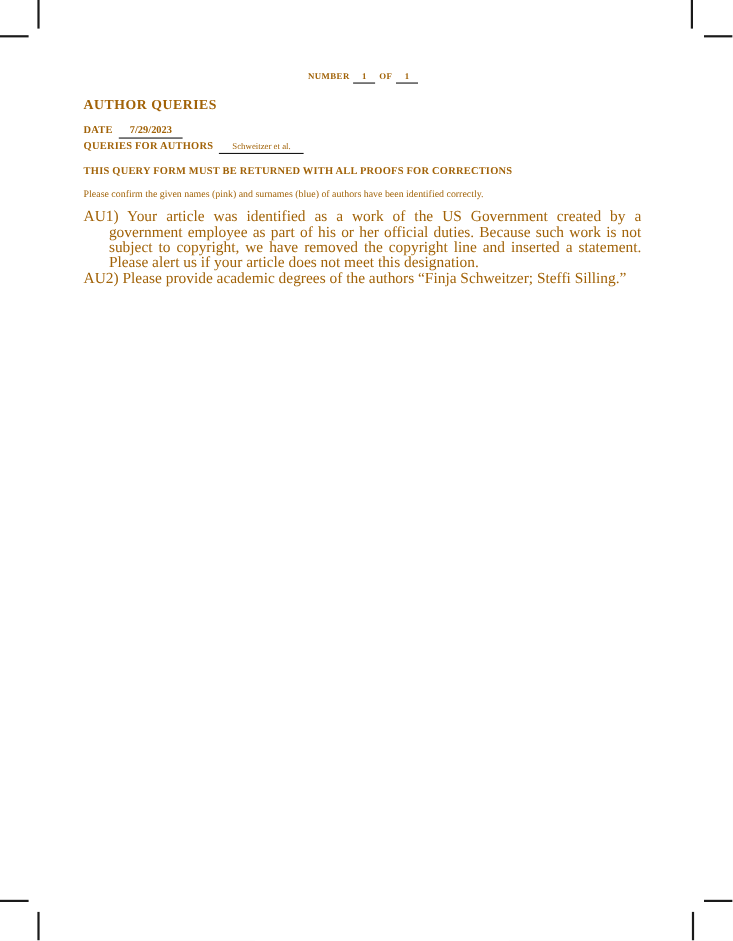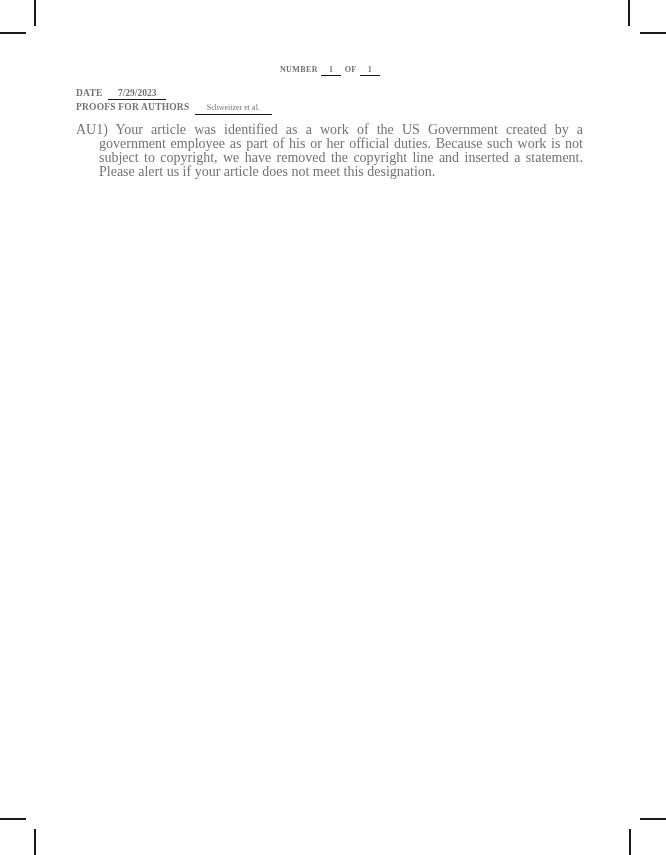--- a/index.html
+++ b/index.html
@@ -6,21 +6,21 @@
   body {
     width: 666px; height: 855px;
     background: #f8f8f8;
     font-family: "Liberation Serif", "DejaVu Serif", serif;
   }
   .page {
     position: relative;
     width: 666px; height: 855px;
     background: #ffffff;
     overflow: hidden;
-    color: #737373;
+    color: #a16207;
   }
   
   .mark { position: absolute; background: #1a1a1a; }
   .tl-v { left: 34px;  top: 0;      width: 2px;  height: 26px; }
   .tl-h { left: 0;     top: 32px;   width: 26px; height: 2px;  }
   .tr-v { left: 628px; top: 0;      width: 2px;  height: 26px; }
   .tr-h { left: 640px; top: 32px;   width: 26px; height: 2px;  }
   .bl-h { left: 0;     top: 818px;  width: 26px; height: 2px;  }
   .bl-v { left: 34px;  top: 829px;  width: 2px;  height: 26px; }
   .br-h { left: 640px; top: 818px;  width: 26px; height: 2px;  }
@@ -119,32 +119,36 @@
 
   <div class="content">
 
     <div class="number-line">
       <span class="lbl">NUMBER</span>
       <span class="num-slot">1</span>
       <span class="lbl">OF</span>
       <span class="num-slot">1</span>
     </div>
 
+    <h1 class="page-title">AUTHOR QUERIES</h1>
 
     <div class="fields">
       <div class="field-row">
         <span class="field-label">DATE</span>
         <span class="field-value">7/29/2023</span>
       </div>
       <div class="field-row">
-        <span class="field-label">PROOFS FOR AUTHORS</span>
+        <span class="field-label">QUERIES FOR AUTHORS</span>
         <span class="field-value small-value">Schweitzer et al.</span>
       </div>
     </div>
 
+    <p class="notice">THIS QUERY FORM MUST BE RETURNED WITH ALL PROOFS FOR CORRECTIONS</p>
 
+    <p class="instruction">Please confirm the given names (pink) and surnames (blue) of authors have been identified correctly.</p>
 
     <div class="query-list">
       <div class="query-item"><span>AU1)</span> <span>Your article was identified as a work of the US Government created by a government employee as part of his or her official duties. Because such work is not subject to copyright, we have removed the copyright line and inserted a statement. Please alert us if your article does not meet this designation.</span></div>
+      <div class="query-item"><span>AU2)</span> <span>Please provide academic degrees of the authors “Finja Schweitzer; Steffi Silling.”</span></div>
     </div>
 
   </div>
 </div>
 
 </body></html>

